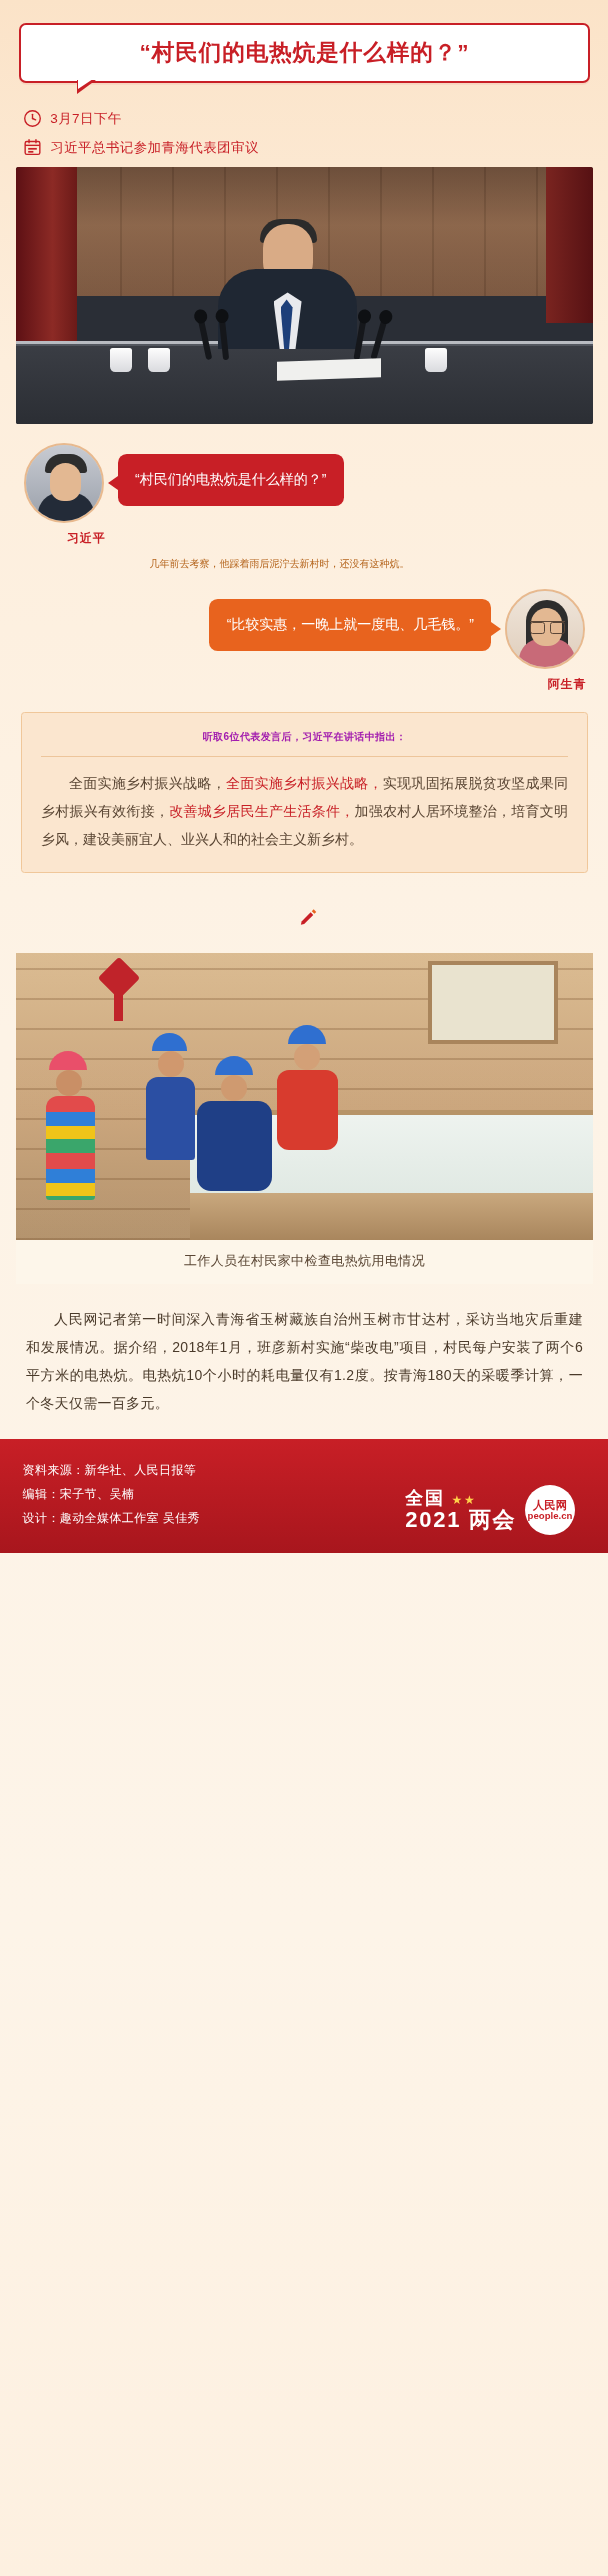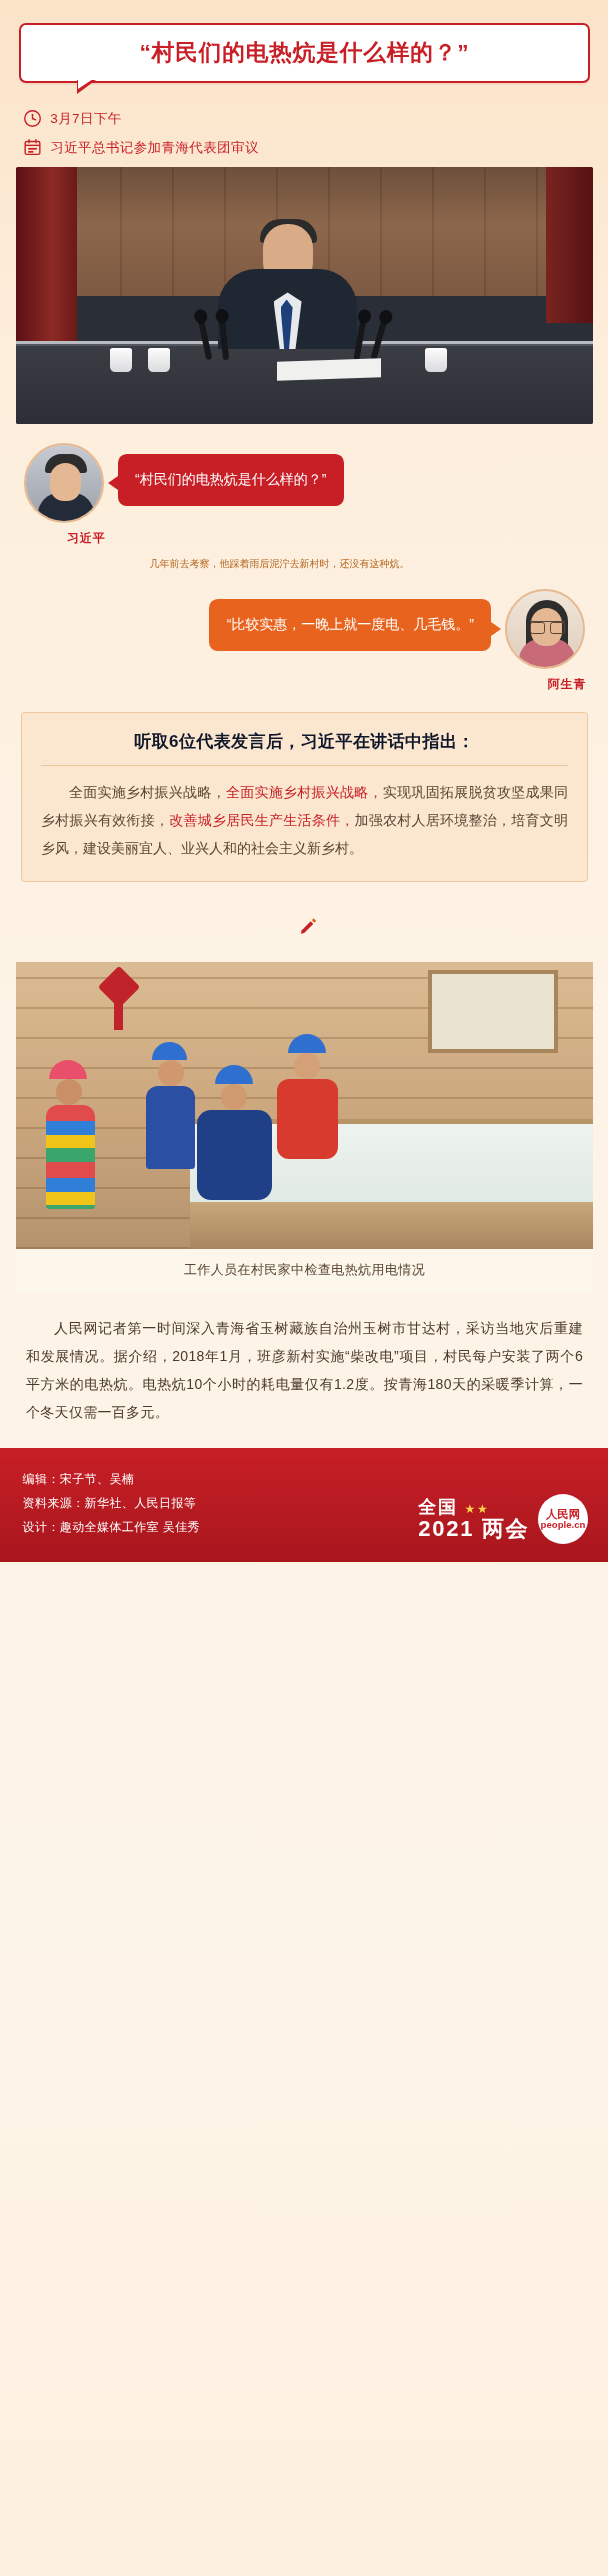--- a/index.html
+++ b/index.html
@@ -232,22 +232,22 @@
 
   
   .card {
     margin: 19px 21px 0 21px;
     background: #fbe6cf;
     border: 0.9px solid #f0c79a;
     border-radius: 3.5px;
     padding: 17.4px 19px 19px 19px;
   }
   .card-title {
-    color: #0f172a;
-    font-size: 17px;
+    color: #a21caf;
+    font-size: 10px;
     font-weight: bold;
     text-align: center;
     padding-bottom: 12px;
     border-bottom: 0.9px solid #edc59b;
     letter-spacing: 0.4px;
   }
   .card-body {
     padding-top: 12px;
     font-size: 14px;
     line-height: 2.0;
@@ -355,21 +355,21 @@
   .footer {
     margin-top: 22.6px;
     background: linear-gradient(180deg,#c81f26,#a8161d);
     color: #fff;
     padding: 19px 22.6px 22.6px 22.6px;
     position: relative;
     min-height: 104px;
   }
   .footer .line { font-size: 12px; line-height: 2.0; letter-spacing: 0.4px; }
   .footer .logo {
-    position: absolute; right: 21px; bottom: 17.4px;
+    position: absolute; right: 34px; bottom: 17.4px;
     text-align: right;
   }
   .logo-box {
     display:flex; align-items:center; gap:8.7px;
   }
   .logo-text { text-align:left; line-height:1.05; }
   .logo-text .l1 { font-size: 18px; font-weight: bold; letter-spacing: 1.7px; }
   .logo-text .l2 { font-size: 22px; font-weight: bold; letter-spacing: 1.7px; }
   .logo-badge {
     width: 50px; height: 50px; border-radius: 50%;
@@ -517,22 +517,22 @@
       <div class="hat"></div>
         <div class="hd"></div>
         <div class="bd"></div>
     </div>
   </div>
   <div class="photo-caption">工作人员在村民家中检查电热炕用电情况</div>
 
   <div class="para indent">人民网记者第一时间深入青海省玉树藏族自治州玉树市甘达村，采访当地灾后重建和发展情况。据介绍，2018年1月，班彦新村实施“柴改电”项目，村民每户安装了两个6平方米的电热炕。电热炕10个小时的耗电量仅有1.2度。按青海180天的采暖季计算，一个冬天仅需一百多元。</div>
 
   <div class="footer">
+    <div class="line">资料来源：新华社、人民日报等</div>
     <div class="line">编辑：宋子节、吴楠</div>
-    <div class="line">资料来源：新华社、人民日报等</div>
     <div class="line">设计：趣动全媒体工作室 吴佳秀</div>
     <div class="logo">
       <div class="logo-box">
         <div class="logo-text">
           <div class="l1"><span>全国</span> <span class="star">★★</span></div>
           <div class="l2"><span>2021</span> <span>两会</span></div>
         </div>
         <div class="logo-badge">
           <span class="big">人民网</span>
           <span>people.cn</span>

